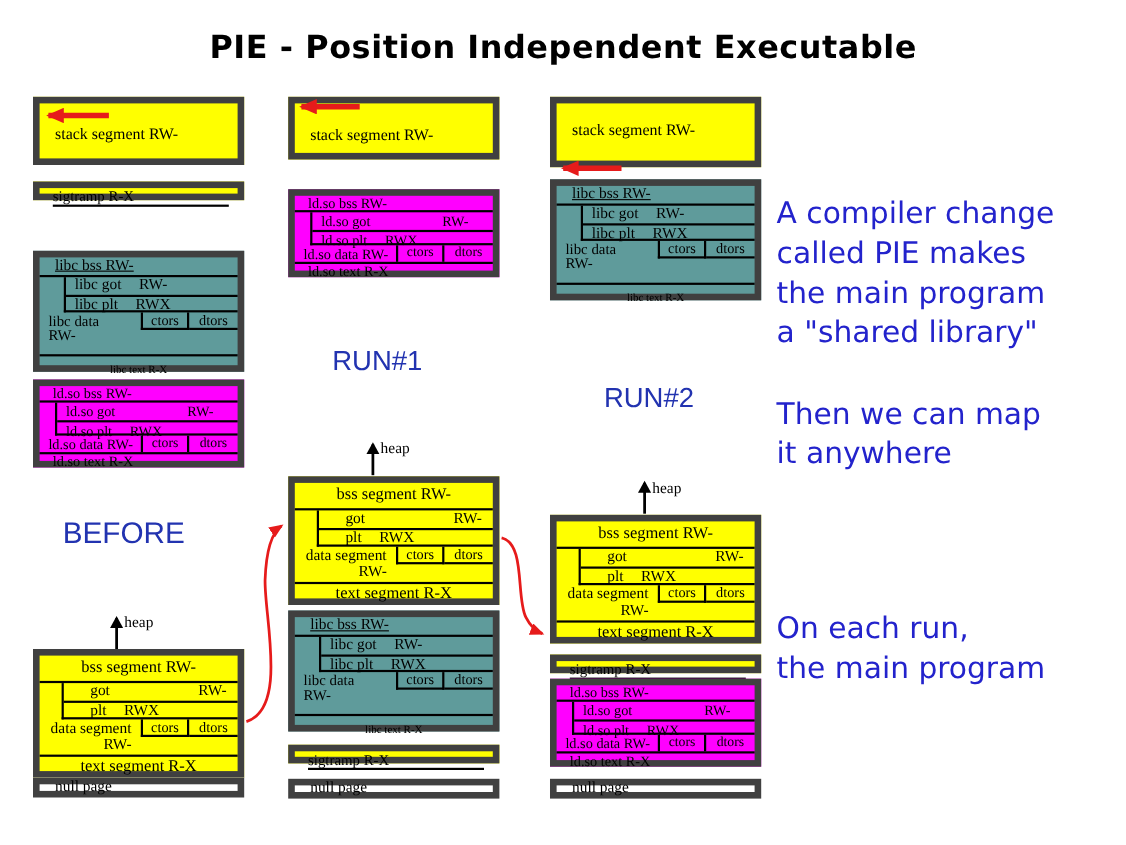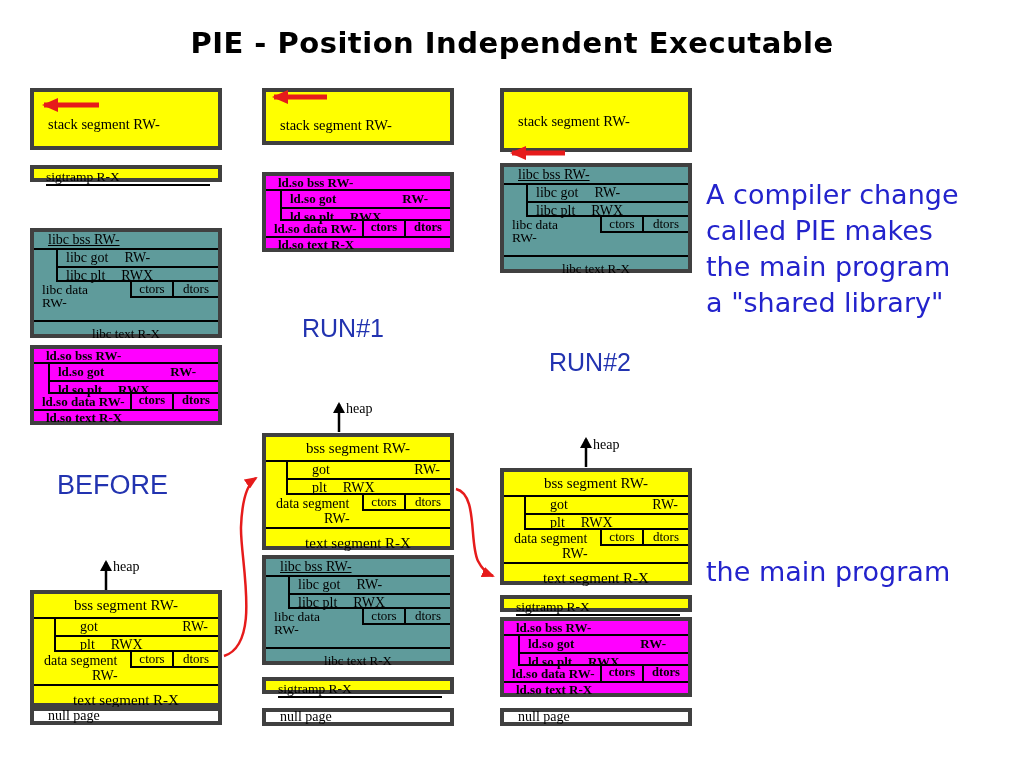--- a/index.html
+++ b/index.html
@@ -2,23 +2,23 @@
 <html><head>
 <meta charset="utf-8">
 <style>
   html,body{margin:0;padding:0;background:#fff;}
   .page{position:relative;width:1024px;height:768px;background:#ffffff;overflow:hidden;}
 
   .title{position:absolute;top:26px;left:0;width:100%;text-align:center;
     font-family:"DejaVu Sans",sans-serif;font-weight:bold;font-size:29px;color:#000;letter-spacing:.5px;}
 
   
-  .membox{position:absolute;border:4px solid #404040;box-sizing:border-box;
+  .membox{position:absolute;border:6px solid #404040;box-sizing:border-box;
     font-family:"Liberation Serif",serif;color:#000;}
-  .yellow{background:#ffff00;} .magenta{background:#ff00ff;font-weight:bold;}
+  .yellow{background:#ffff00;} .magenta{background:#ff00ff;}
   .teal{background:#5f9b9b;} .whitebg{background:#ffffff;}
 
   .stack-label{position:absolute;left:14px;font-size:14.5px;}
   .stk-a .stack-label{bottom:13px;} .stk-b .stack-label{bottom:7px;} .stk-c .stack-label{bottom:18px;}
 
   .r-bss{border-bottom:2px solid #000;display:flex;align-items:center;box-sizing:border-box;}
   .mid{display:flex;box-sizing:border-box;}
   .sp{flex:none;}
   .inner{flex:1;border:2px solid #000;border-top:none;border-right:none;display:flex;flex-direction:column;box-sizing:border-box;}
   .r-got{display:flex;align-items:center;border-bottom:2px solid #000;flex:1;box-sizing:border-box;}
@@ -34,41 +34,41 @@
   .cell:last-child{border-right:none;}
   .r-text{border-top:2px solid #000;display:flex;align-items:center;box-sizing:border-box;}
 
   
   .libc .r-bss{height:18px;padding-left:14px;font-size:14px;text-decoration:underline;}
   .libc .mid{height:32px;}
   .libc .sp{width:22px;}
   .libc .r-got,.libc .r-plt{padding-left:8px;font-size:14px;}
   .libc .r-data{height:38px;padding-left:8px;font-size:13.5px;line-height:13px;padding-top:1px;}
   .libc .cell{width:44px;height:16px;font-size:13px;line-height:14px;}
-  .libc .r-text{height:26px;justify-content:center;font-size:13px;}
+  .libc .r-text{height:26px;justify-content:center;font-size:10px;}
 
   
   .ldso .r-bss{height:15px;padding-left:12px;font-size:13px;}
   .ldso .mid{height:30px;}
   .ldso .sp{width:14px;}
   .ldso .r-got,.ldso .r-plt{padding-left:8px;font-size:13px;}
   .ldso .perm-auto{padding-right:22px;}
   .ldso .r-data{height:15px;display:flex;align-items:center;padding-left:8px;font-size:13px;}
   .ldso .cell{width:44px;height:15px;border-bottom:none;font-size:12.5px;line-height:13px;}
   .ldso .r-text{height:16px;padding-left:12px;font-size:13px;}
 
   
   .prog .r-bss{height:25px;justify-content:center;font-size:15px;}
   .prog .mid{height:33px;}
   .prog .sp{width:20px;}
   .prog .r-got,.prog .r-plt{padding-left:24px;font-size:14px;}
   .prog .r-data{height:32px;padding-left:10px;font-size:14px;line-height:15px;padding-top:1px;border-radius:14px;}
   .prog .data2{margin-left:48px;}
   .prog .cell{width:44px;height:16px;font-size:13px;line-height:14px;}
-  .prog .r-text{height:31px;justify-content:center;font-size:15px;}
+  .prog .r-text{height:21px;justify-content:center;font-size:15px;}
 
   .sigtramp{display:flex;align-items:flex-start;padding-left:12px;padding-top:1px;font-size:13.5px;}
   .sigtramp span{display:inline-block;width:calc(100% - 8px);border-bottom:2px solid #000;line-height:14px;}
   .nullpage{display:flex;align-items:center;padding-left:14px;font-size:14px;}
 
   .blue-note{position:absolute;font-family:"DejaVu Sans",sans-serif;color:#2323cc;
     font-size:27px;line-height:36px;white-space:nowrap;margin-top:16px;}
   .blue-label{position:absolute;font-family:"Liberation Sans",sans-serif;color:#2233b0;font-size:25px;}
   .heap-label{position:absolute;font-family:"Liberation Serif",serif;font-size:14px;color:#000;}
 
@@ -396,22 +396,25 @@
     <span>null page</span>
   </div>
 
   <div class="blue-note" style="left:706px;top:161px">
     <div>A compiler change</div>
     <div>called PIE makes</div>
     <div>the main program</div>
     <div>a "shared library"</div>
   </div>
   <div class="blue-note" style="left:706px;top:343px">
+    <div>Then we can map</div>
+    <div>it anywhere</div>
   </div>
   <div class="blue-note" style="left:706px;top:538px">
+    <div>On each run,</div>
     <div>the main program</div>
   </div>
 
   <svg class="overlay" viewBox="0 0 1024 768" xmlns="http://www.w3.org/2000/svg">
     <defs>
       <marker id="redbig" markerUnits="userSpaceOnUse" markerWidth="18" markerHeight="14" refX="14" refY="7" orient="auto">
           <path d="M0,0 L16,7 L0,14 Z" fill="#e61b1b"></path>
         </marker>
       <marker id="redsm" markerUnits="userSpaceOnUse" markerWidth="14" markerHeight="11" refX="11" refY="5.5" orient="auto">
           <path d="M0,0 L13,5.5 L0,11 Z" fill="#e61b1b"></path>

